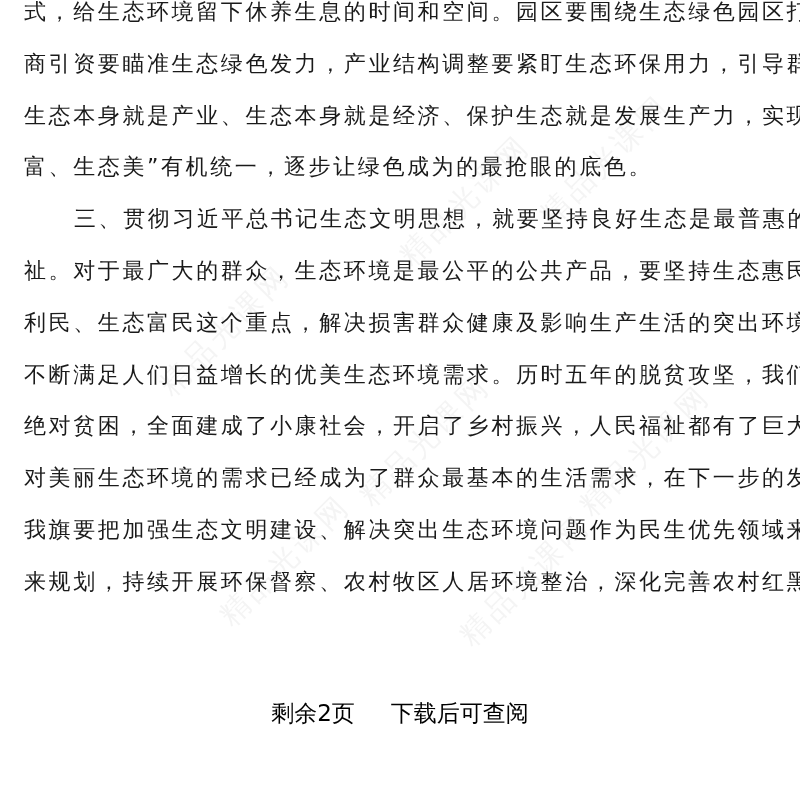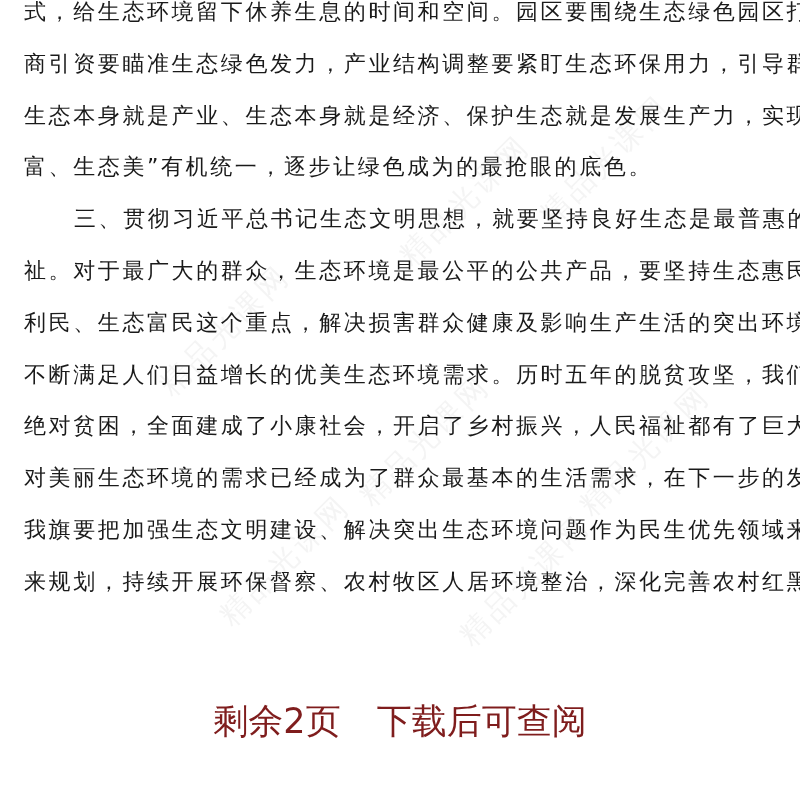--- a/index.html
+++ b/index.html
@@ -45,22 +45,22 @@
       white-space: nowrap;
       letter-spacing: 4px;
       font-family: "DejaVu Sans", sans-serif;
     }
     .footer {
       position: absolute;
       left: 0;
       width: 800px;
       top: 698px;
       text-align: center;
-      font-size: 35px;
-      color: #7f1d1d;
+      font-size: 23px;
+      color: #000000;
       font-family: "DejaVu Sans", sans-serif;
     }
     .footer span { display: inline-block; }
     .footer .gap { width: 36px; }
   </style>
 </head>
 <body>
 
 <div class="watermark-layer">
   <div class="watermark" style="left:380px; top:180px;">精品光课网</div>

